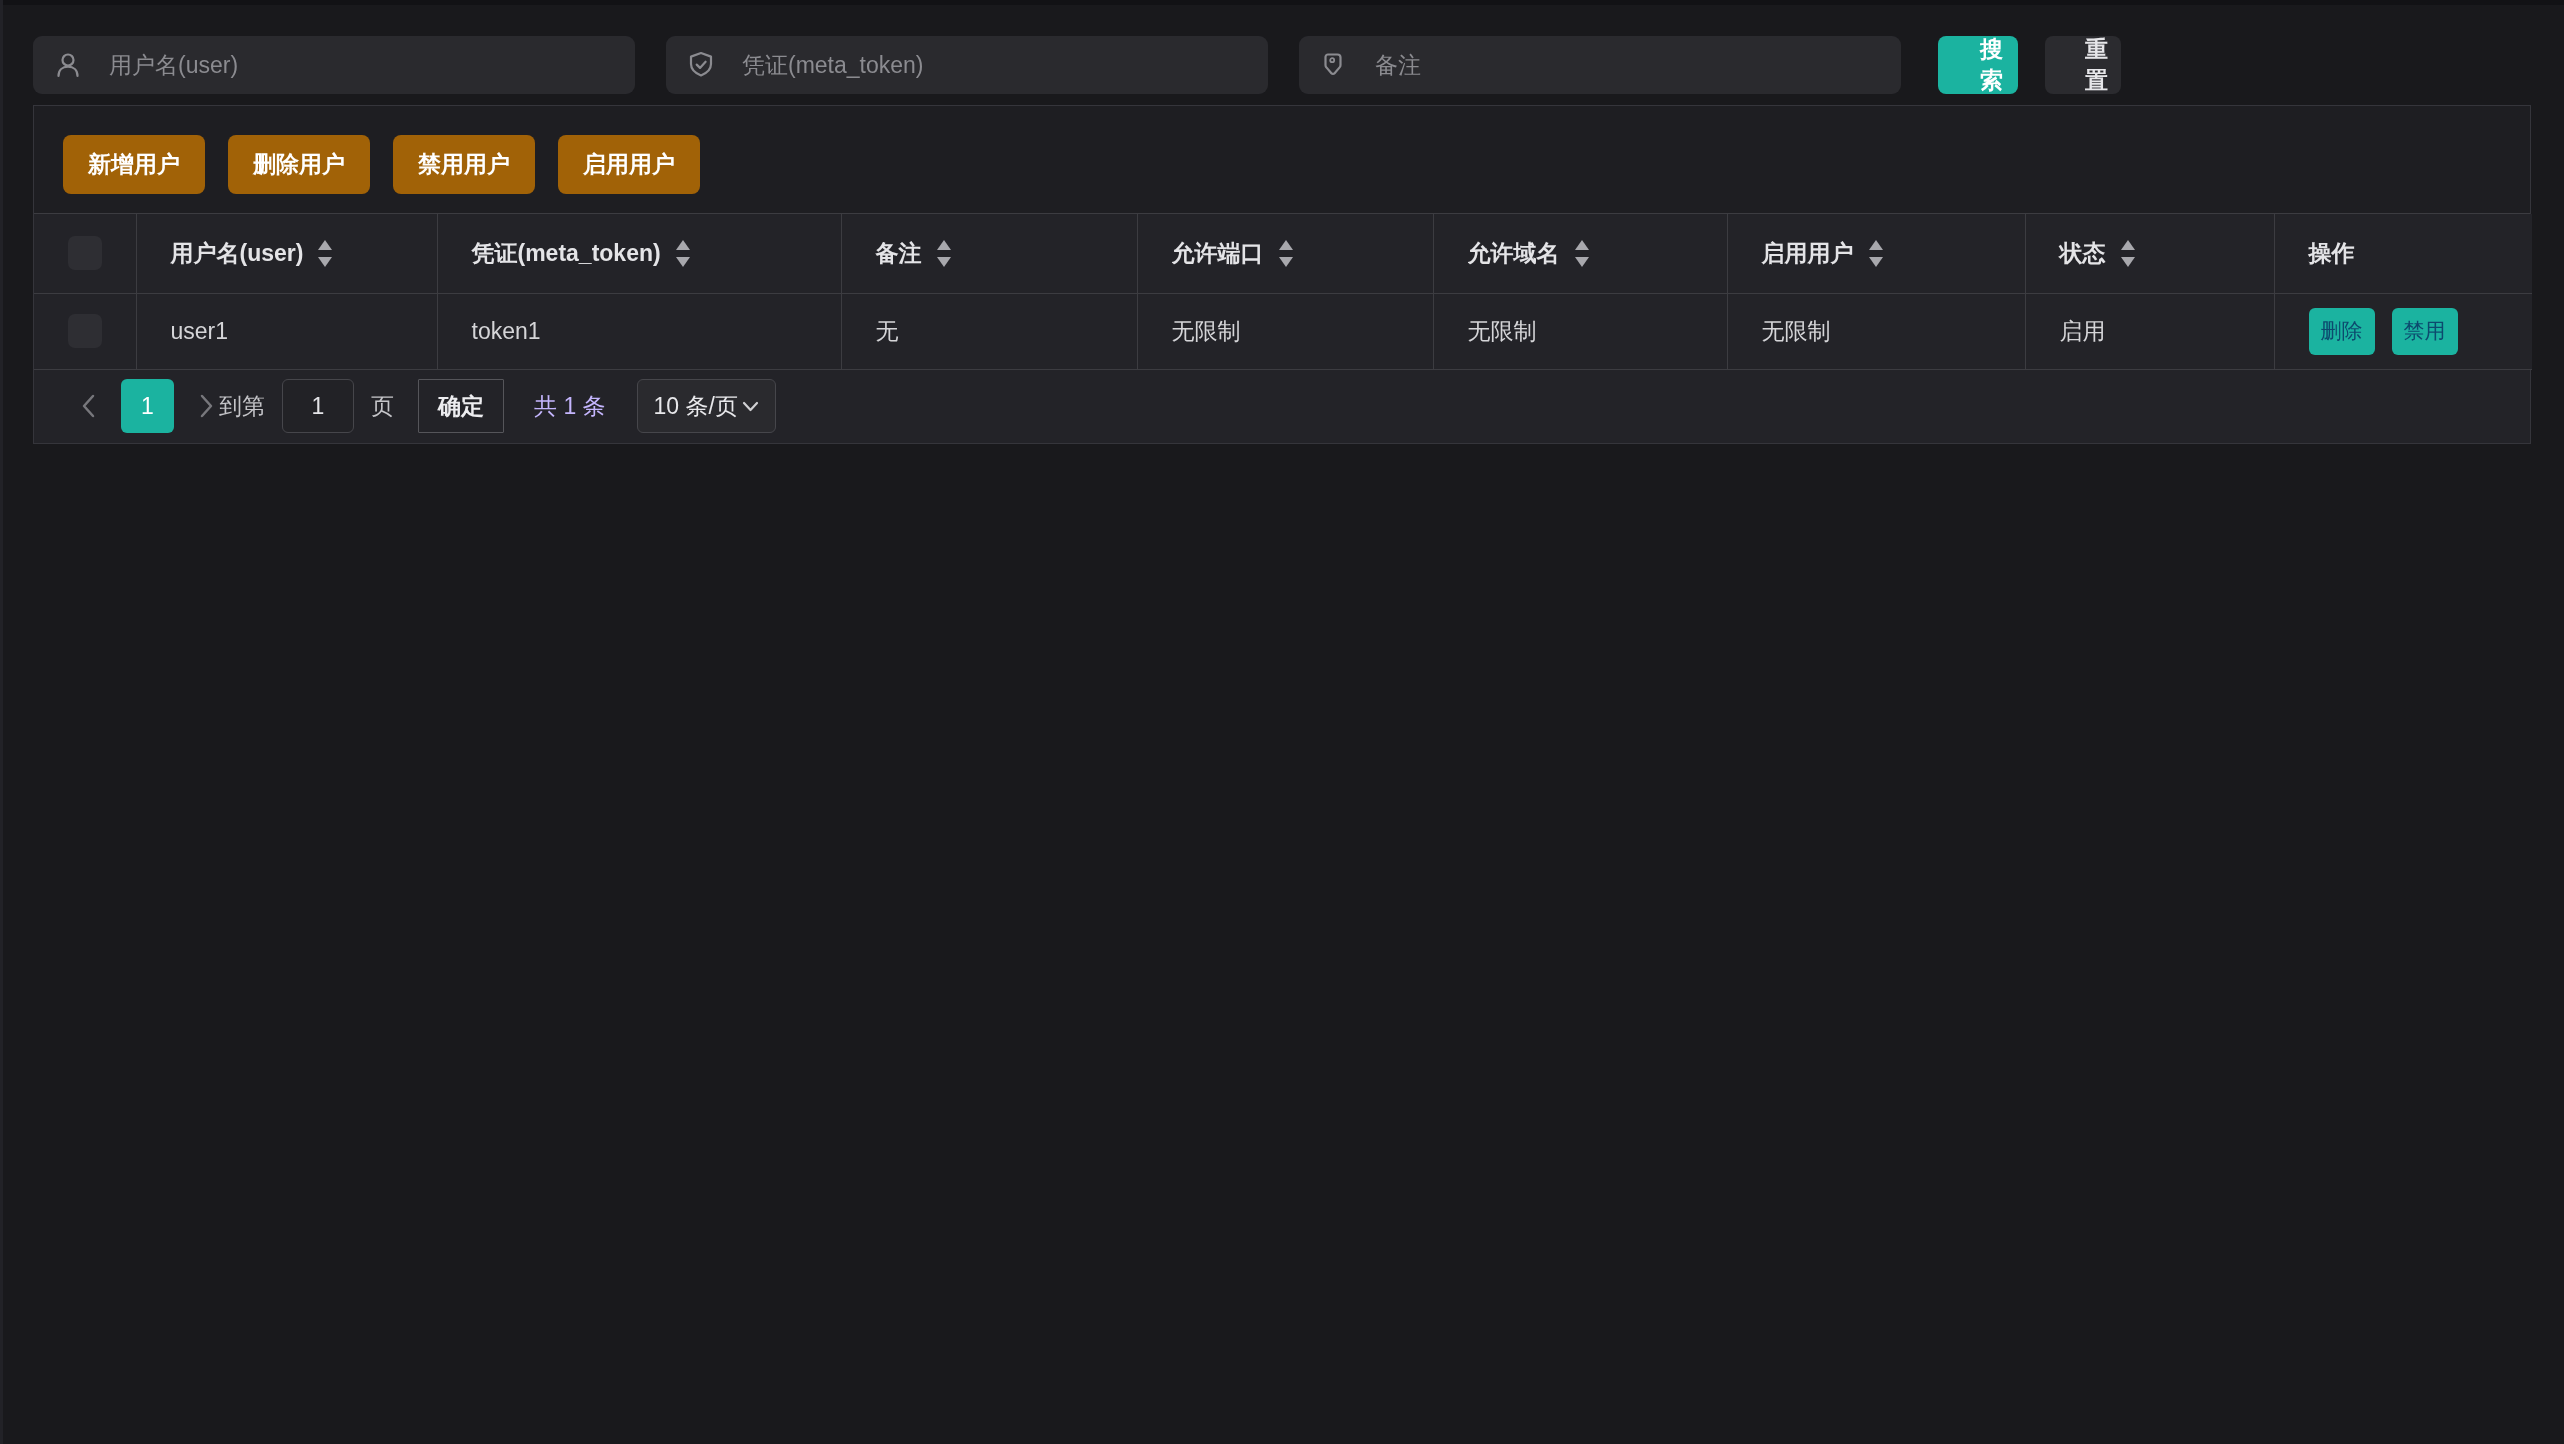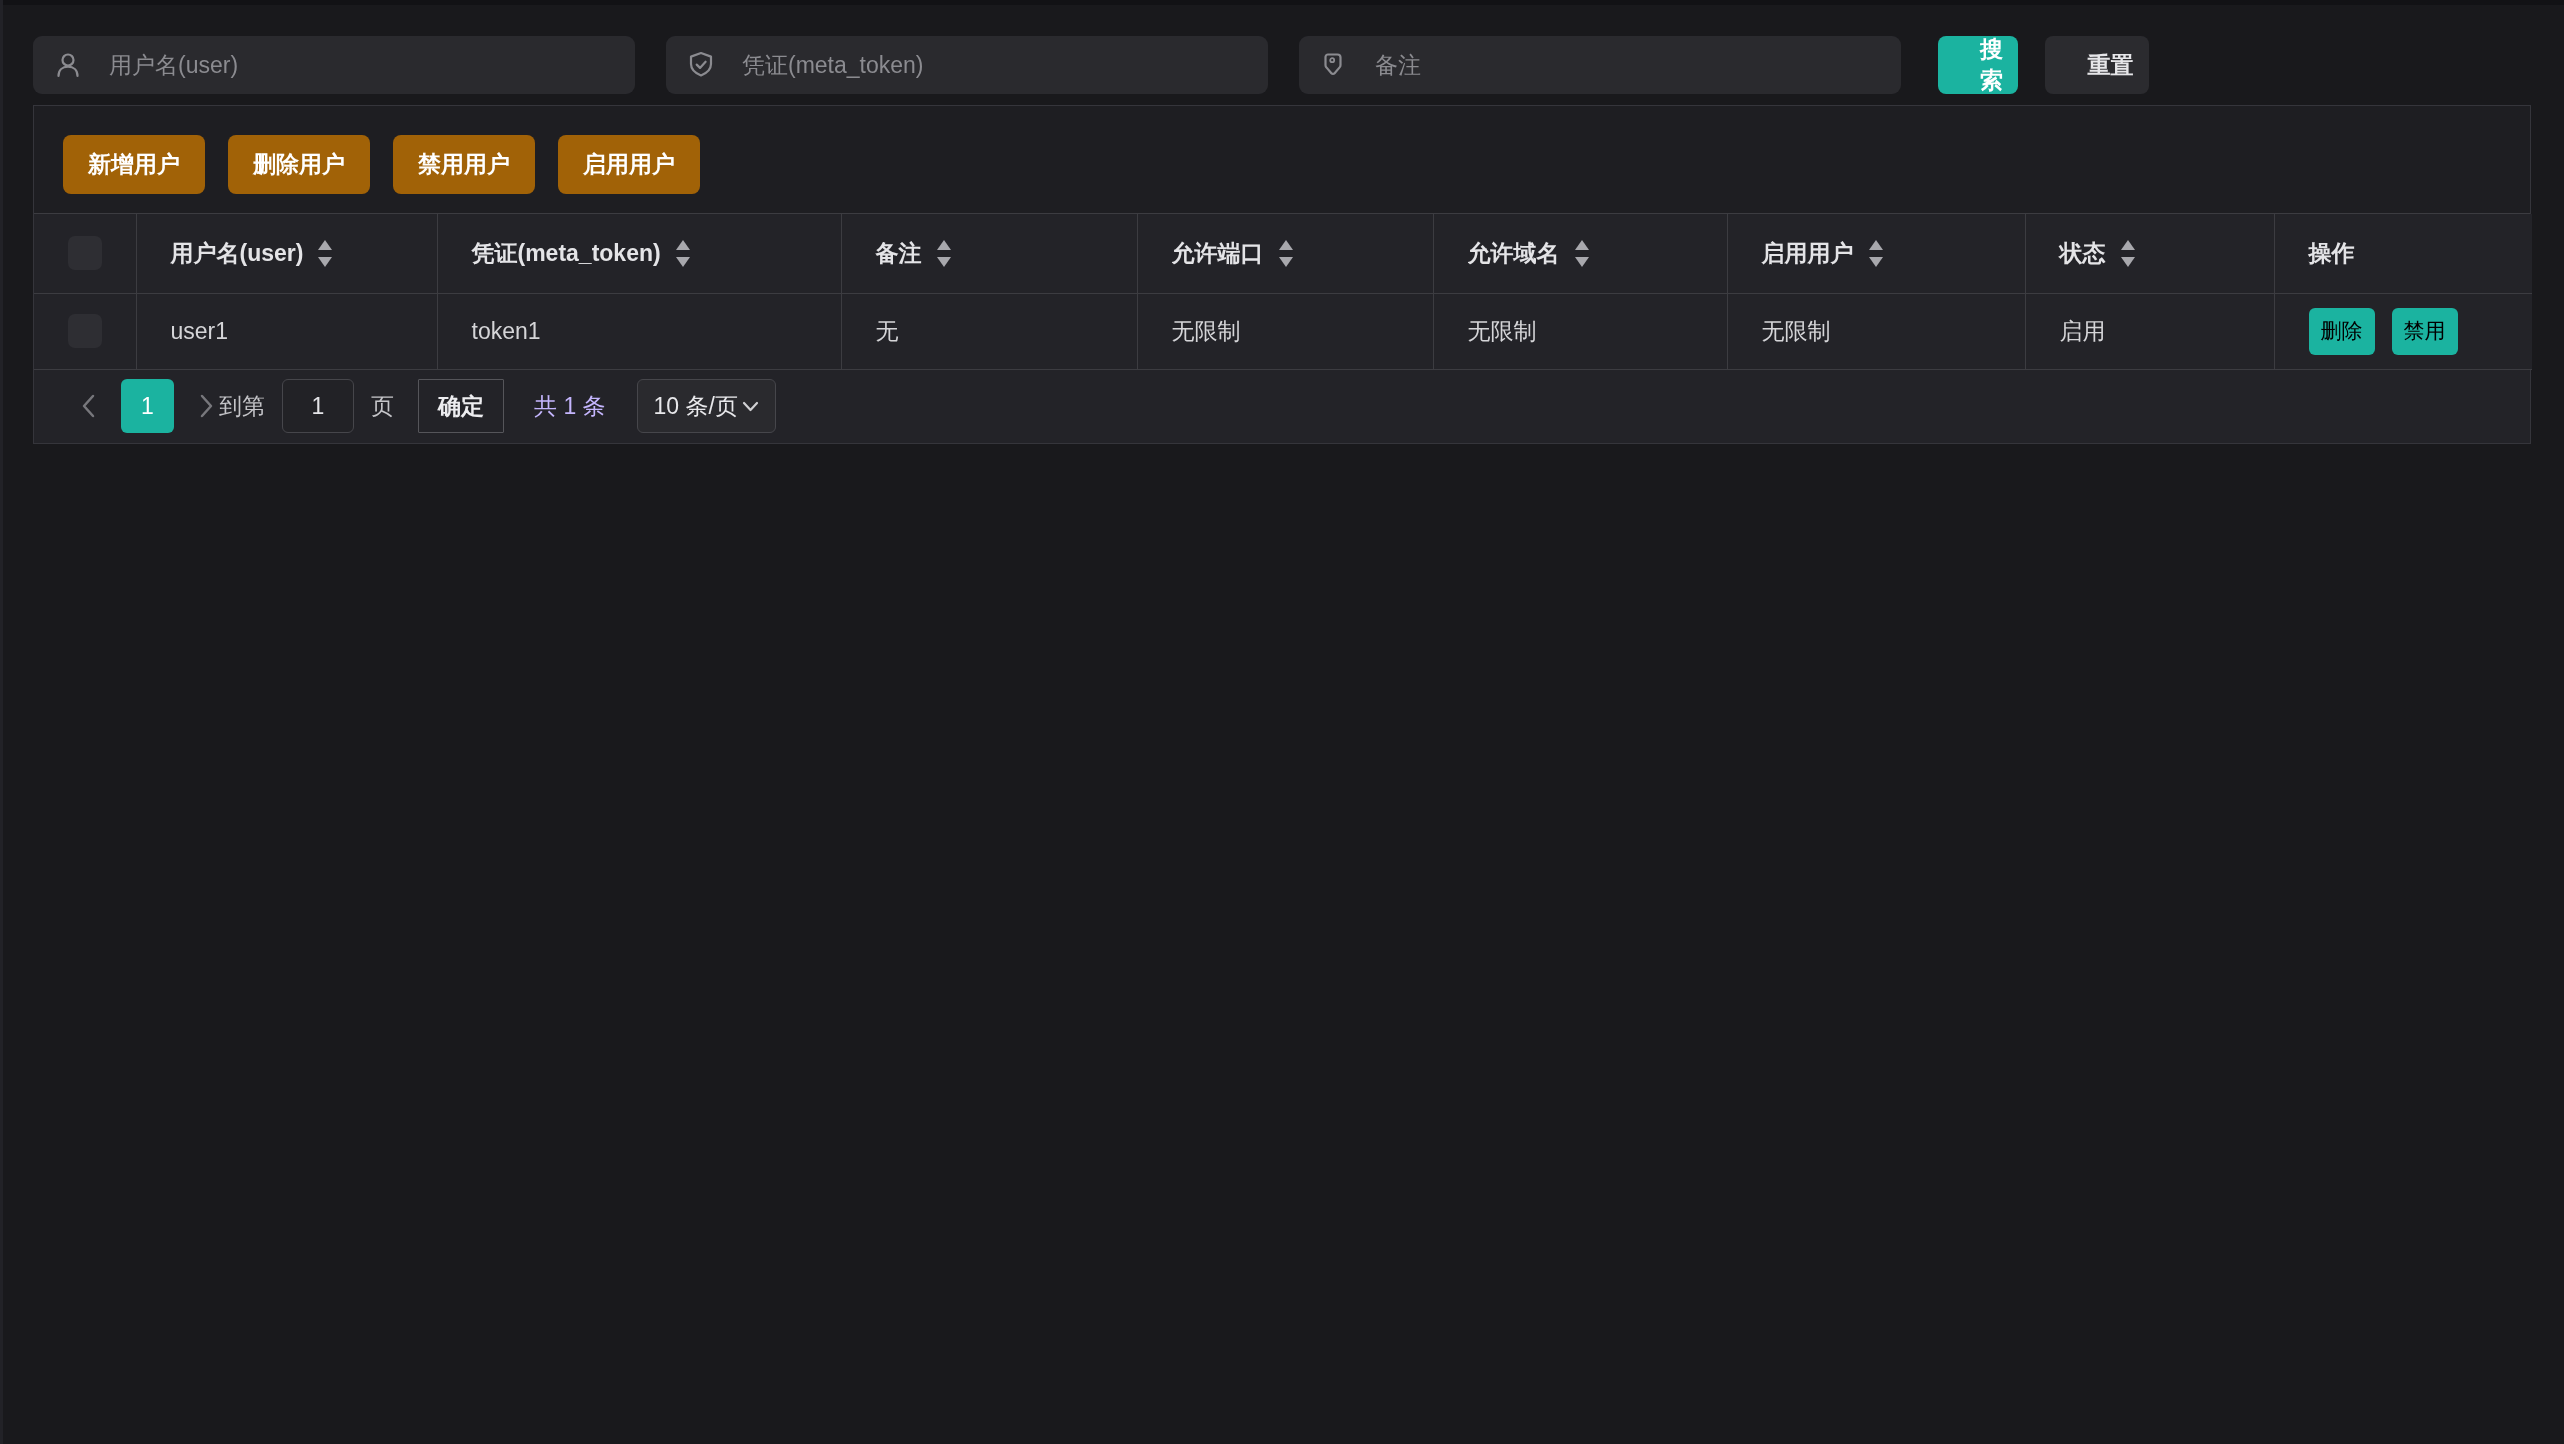--- a/index.html
+++ b/index.html
@@ -38,21 +38,21 @@
   }
   input::placeholder { color:#8b8b90; opacity:1; }
 
   .btn {
     display:flex; align-items:center; justify-content:center;
     font-size:23px; font-weight:700; color:#ffffff;
     border:none; border-radius:8px; cursor:pointer;
     font-family:inherit; flex:none;padding-left:33px;
   }
   .btn-search { width:80px; height:58px; background:#1bb3a0; margin-left:6px; }
-  .btn-reset  { width:104px; height:58px; background:#2b2b2f; color:#e6e6e9; margin-left:-4px; }
+  .btn-reset  { width:76px; height:58px; background:#2b2b2f; color:#e6e6e9; margin-left:-4px; }
 
   
   .panel {
     margin: 11px 33px 0 33px;
     width: 2498px;
     background: #1e1e22;
     border: 1px solid #35353b;
   }
   .toolbar {
     height: 108px;
@@ -80,21 +80,21 @@
   th.check-col, td.check-col { padding:0; text-align:center; }
   .th-inner { display:flex; align-items:center; gap:15px; }
   .sort-icon { flex:none; }
   .checkbox {
     display:inline-block; width:34px; height:34px;
     background:#2e2e33; border-radius:7px; vertical-align:middle;
   }
   .row-actions { display:flex; align-items:center; gap:17px; }
   .row-btn {
     height:47px; padding:0 12px;
-    background:#1bb3a0; color:#000000;
+    background:#1bb3a0; color:#0c4a6e;
     border:none; border-radius:6px;
     font-size:21px; font-family:inherit; cursor:pointer;
     display:flex; align-items:center; justify-content:center;
   }
 
   
   .pagination {
     height:73px; background:#232328;
     display:flex; align-items:center;
     padding-left:42px;

